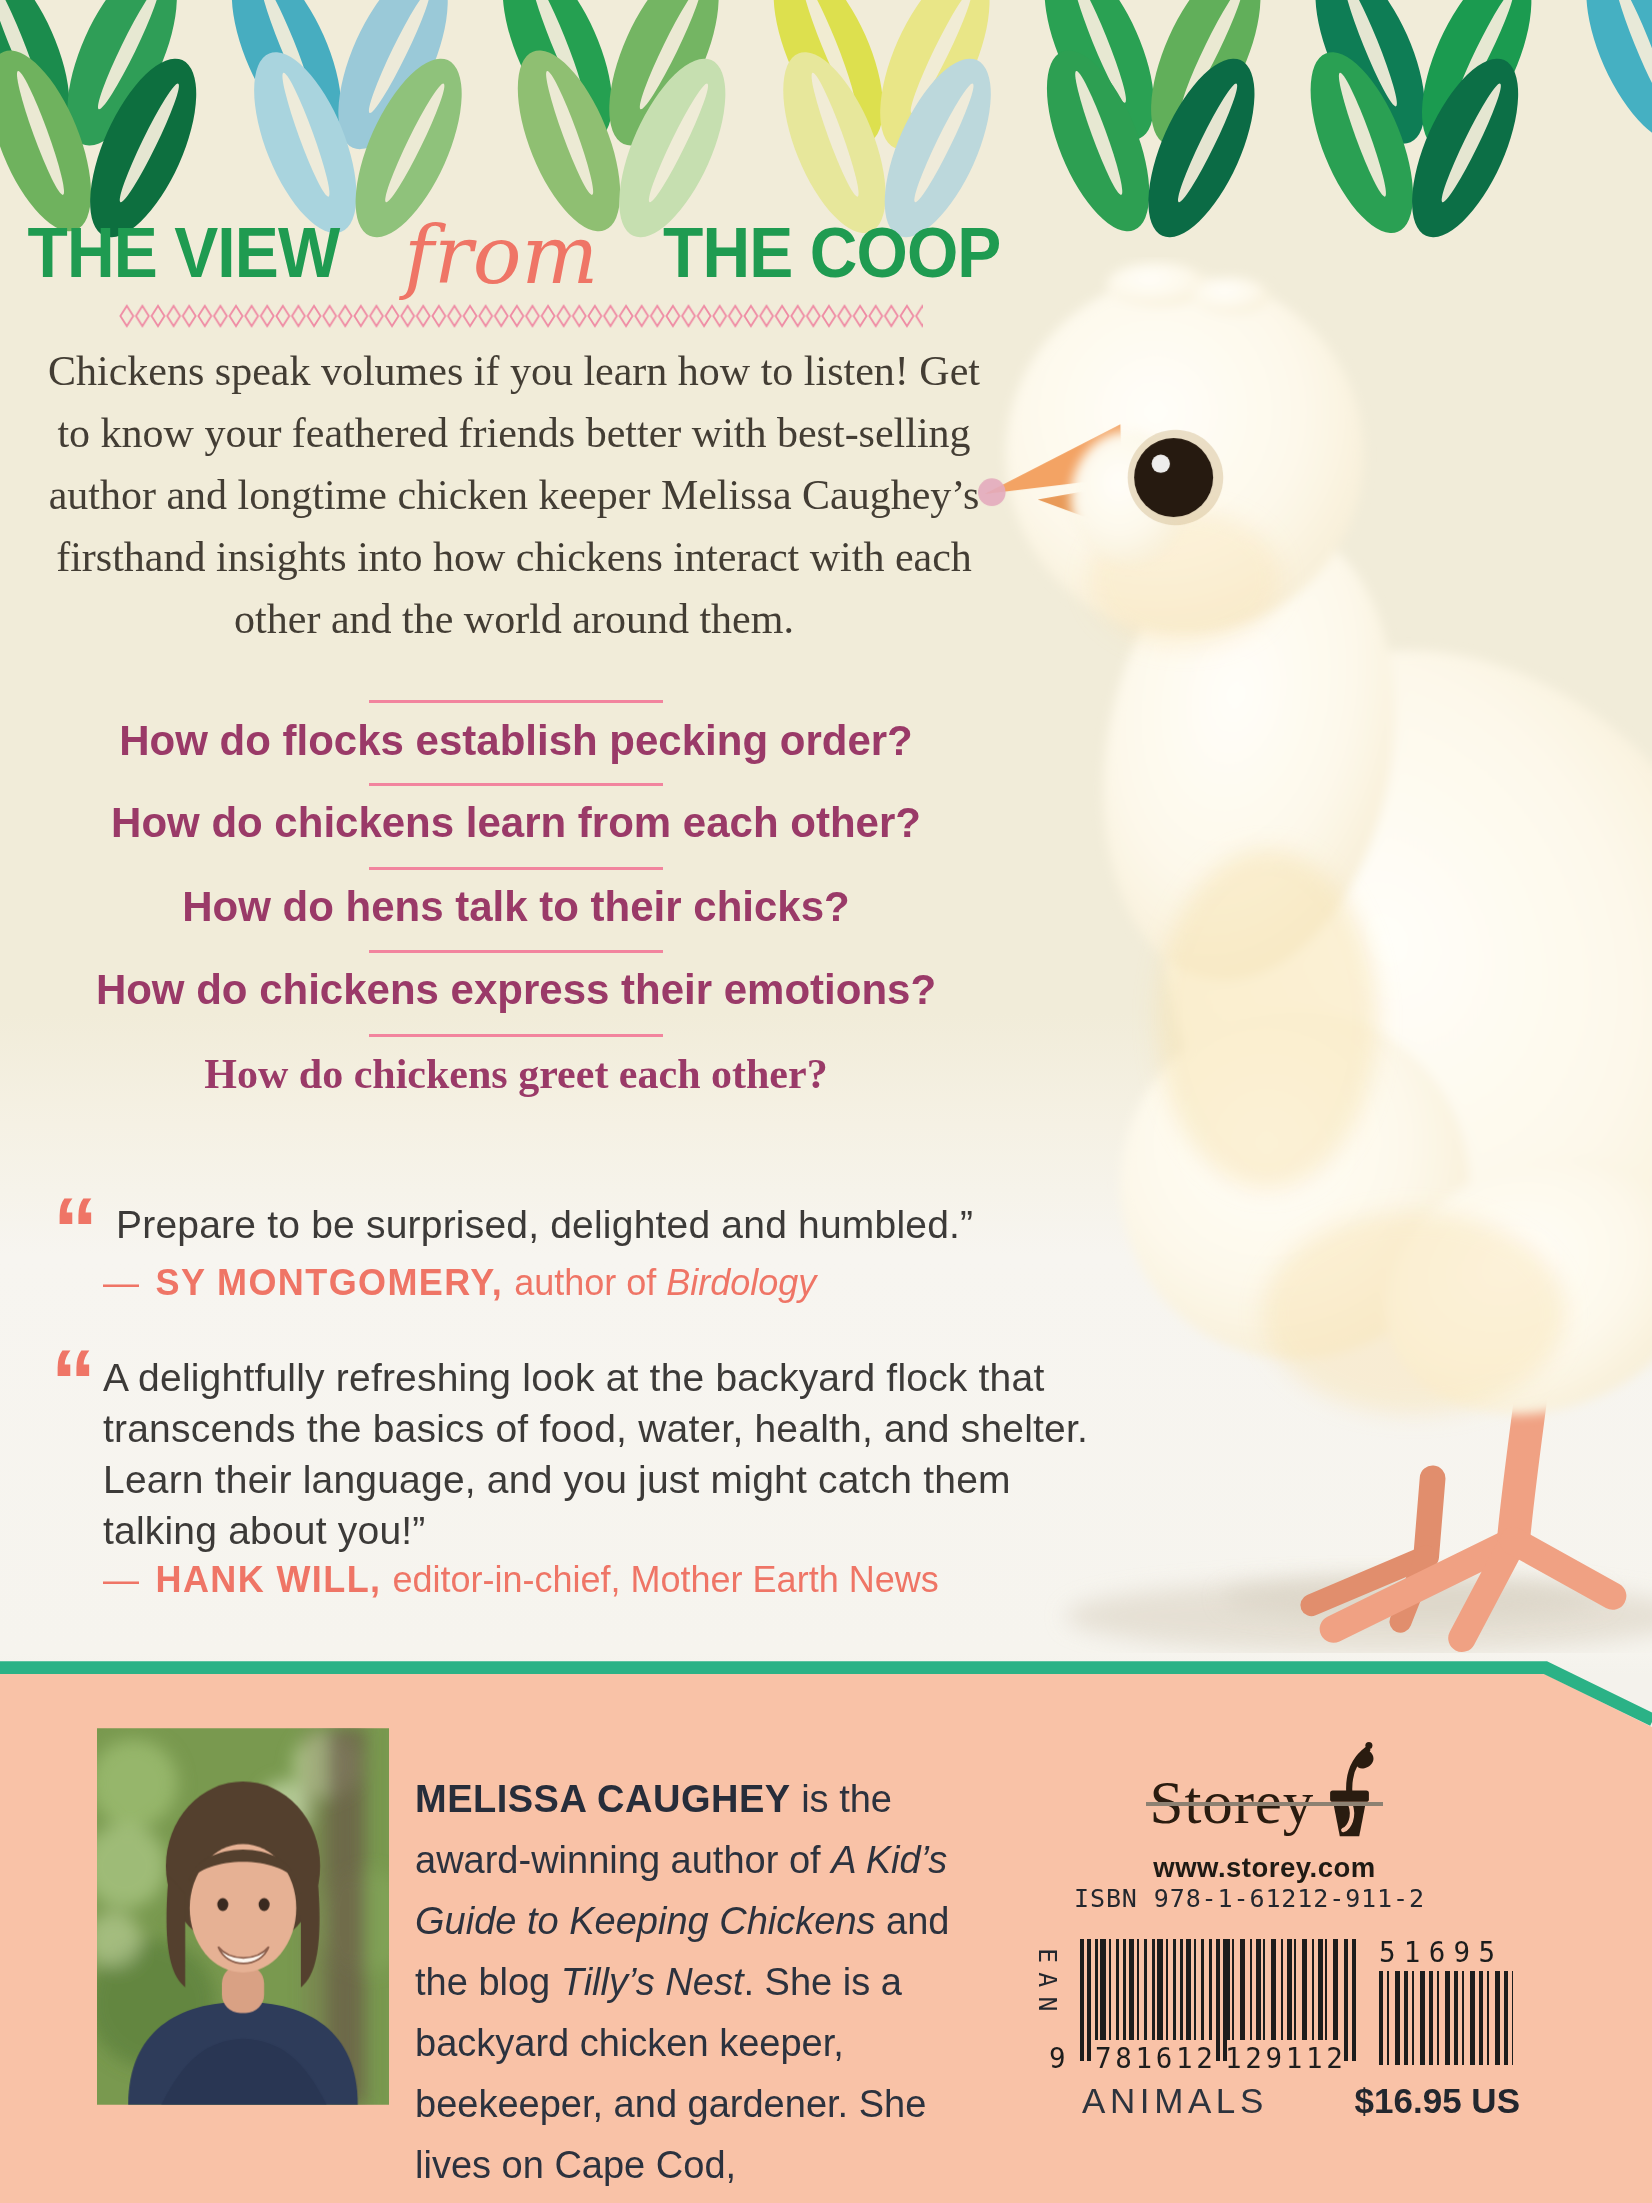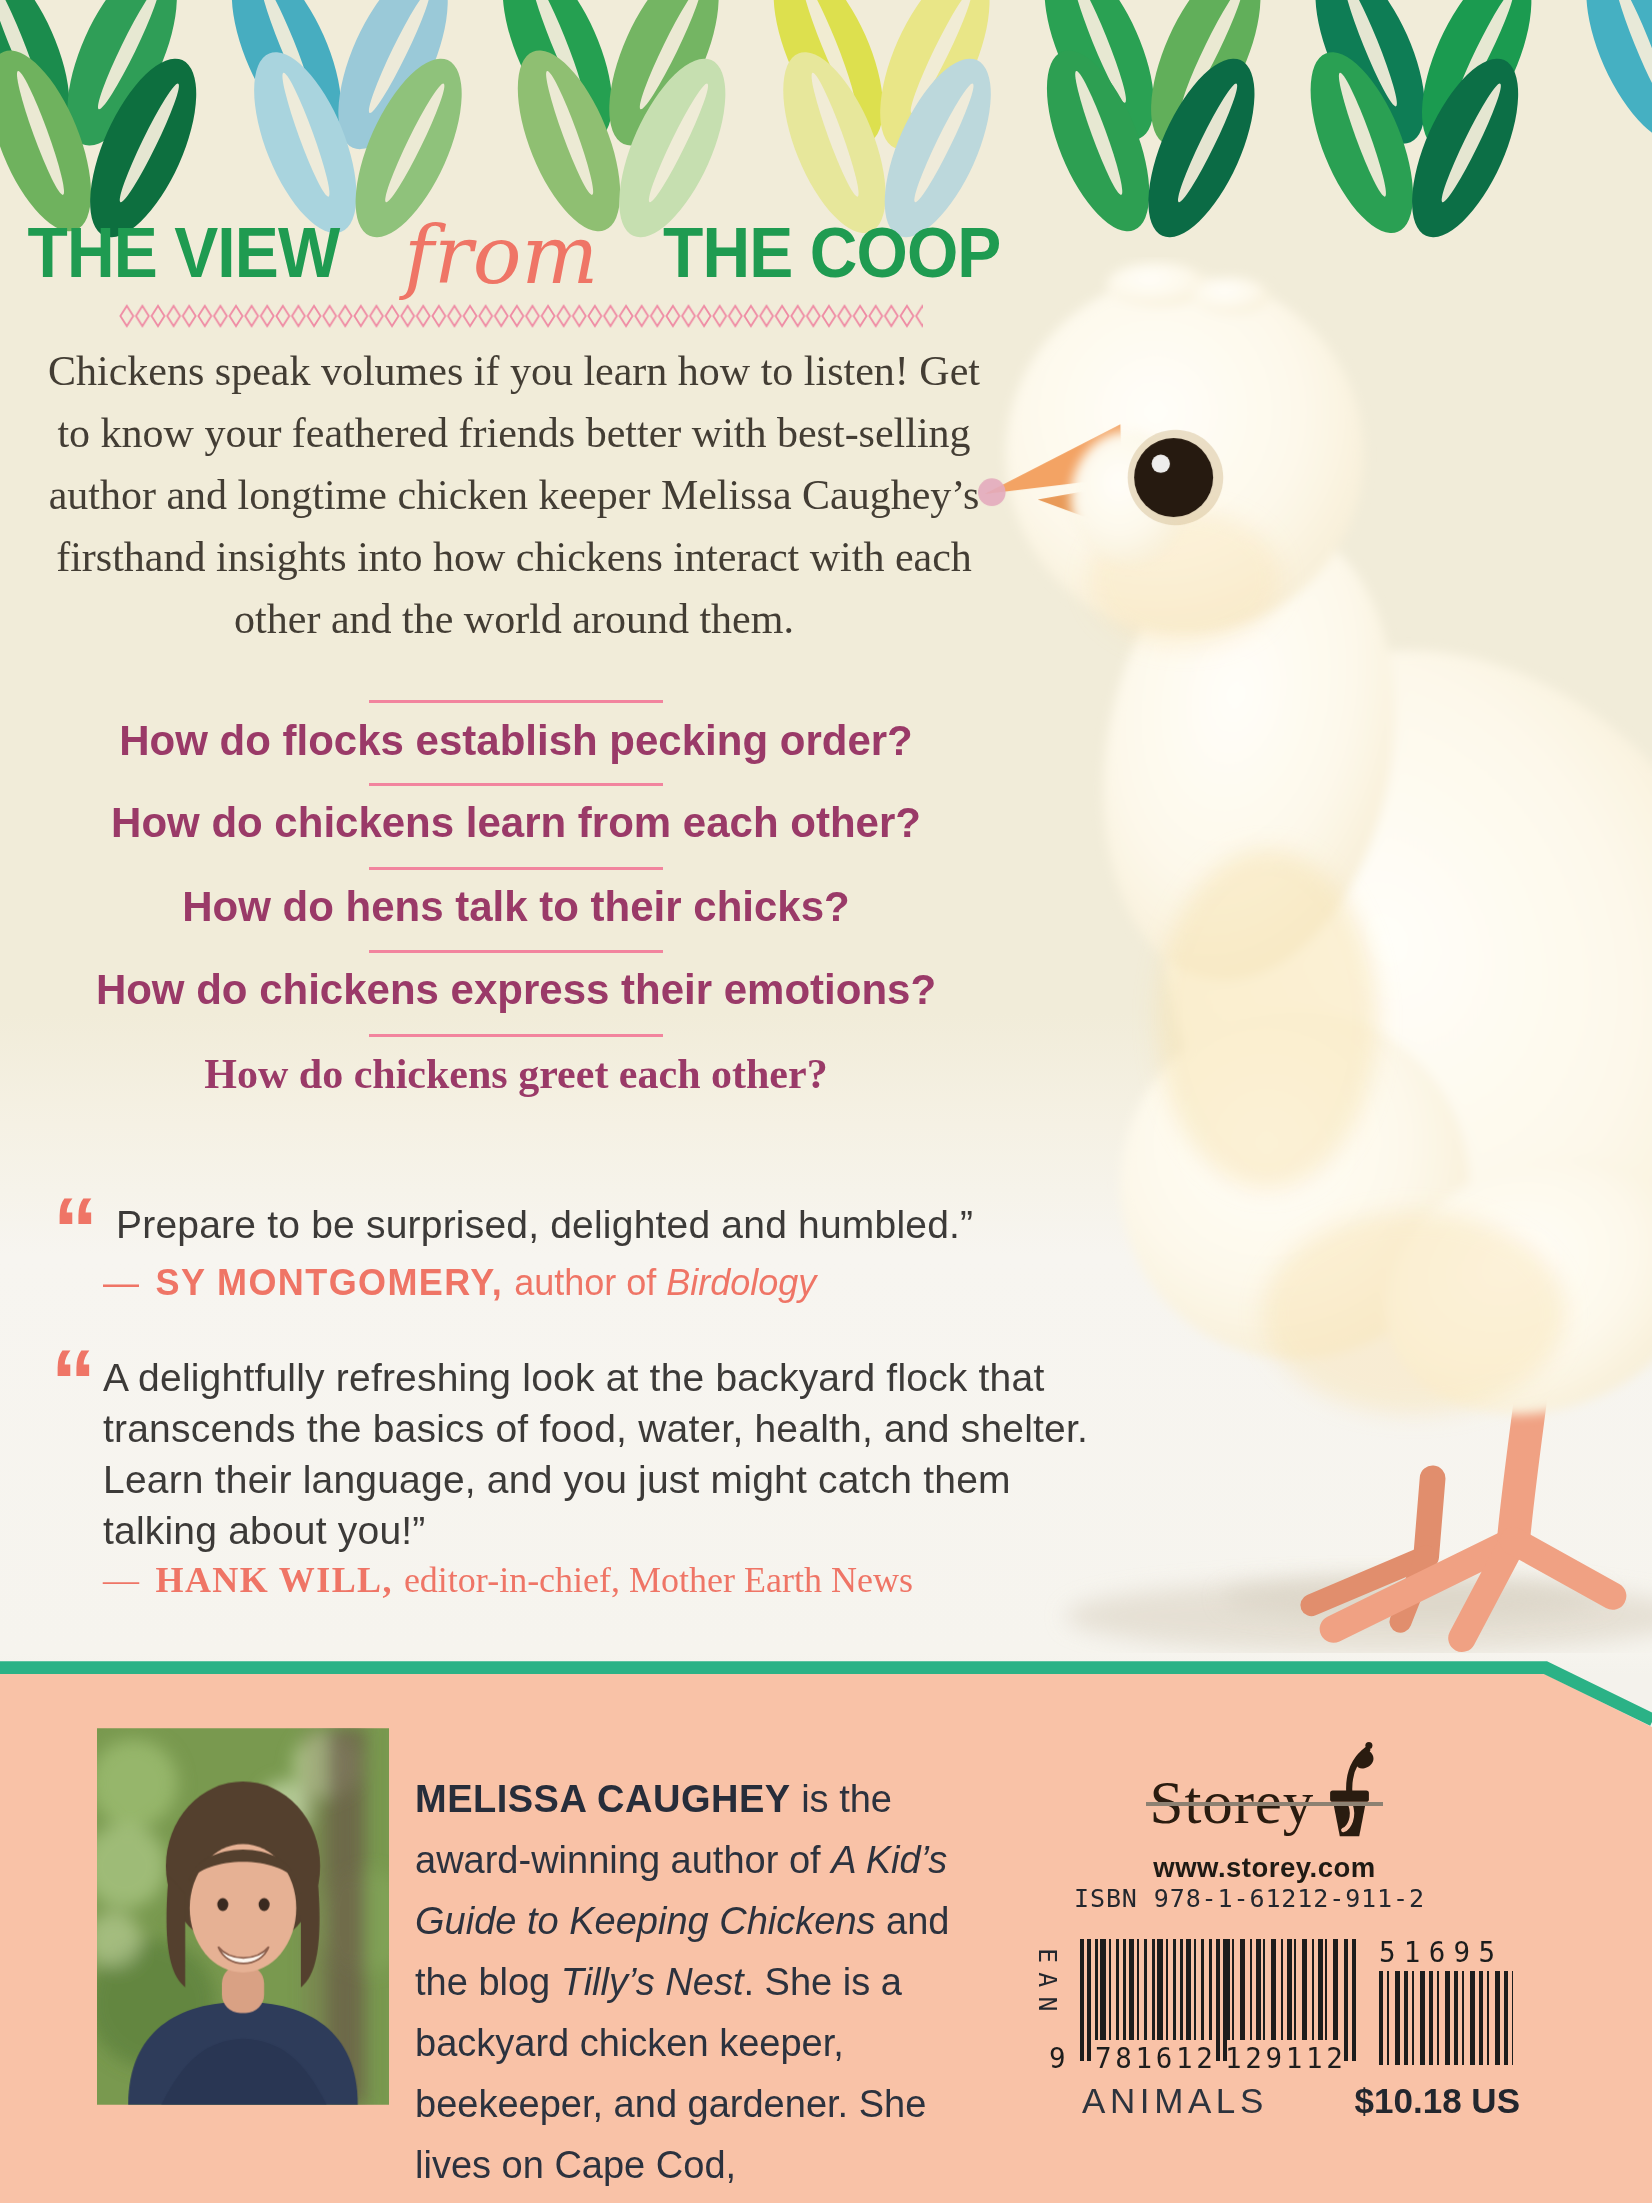--- a/index.html
+++ b/index.html
@@ -196,21 +196,21 @@
   <div class="abs question" style="top:1050px;font-family:Liberation Serif, serif;">How do chickens greet each other?</div>
 
   <div class="abs quote-mark" style="left:53px;top:1185px;">“</div>
   <div class="abs quote-text" style="left:116px;top:1199px;width:955px;">Prepare to be surprised, delighted and humbled.”</div>
   <div class="abs attr" style="left:103px;top:1262px;">
     <span class="dash">—</span><span class="name">SY MONTGOMERY,</span><span class="role">author of</span>&nbsp;<span class="work">Birdology</span>
   </div>
 
   <div class="abs quote-mark" style="left:51px;top:1337px;">“</div>
   <div class="abs quote-text" style="left:103px;top:1352px;width:992px;">A delightfully refreshing look at the backyard flock that transcends the basics of food, water, health, and shelter. Learn their language, and you just might catch them talking about you!”</div>
-  <div class="abs attr" style="left:103px;top:1559px;font-family:Liberation Serif, serif;">
+  <div class="abs attr" style="left:103px;top:1559px;">
     <span class="dash">—</span><span class="name">HANK WILL,</span><span class="role">editor-in-chief, Mother Earth News</span><span class="work"></span>
   </div>
 
   <svg class="abs bottom-svg" viewBox="0 0 1800 600" aria-hidden="true">
     <polygon points="0,23 1682,23 1800,81 1800,600 0,600" fill="#f9c2a7"></polygon>
     <path d="M0,16 L1683,16 L1800,73" stroke="#2bb286" stroke-width="14" fill="none"></path>
   </svg>
 
   <svg class="abs" style="left:97px;top:1728px;" width="292" height="377" viewBox="0 0 318 410" aria-hidden="true">
     <defs>
@@ -276,16 +276,16 @@
   <div class="abs guard" style="left:1352px;"></div>
 
   <div class="abs digits mono" style="left:1049px;top:2042px;">9</div>
   <div class="abs digits mono" style="left:1095px;top:2042px;width:118px;text-align:center;letter-spacing:3.7px;">781612</div>
   <div class="abs digits mono" style="left:1225px;top:2042px;width:116px;text-align:center;letter-spacing:3.7px;">129112</div>
 
   <div class="abs addon-digits mono">51695</div>
   <div class="abs bars-addon"></div>
 
   <div class="abs category">ANIMALS</div>
-  <div class="abs price">$10.18 US</div>
+  <div class="abs price">$16.95 US</div>
 
 </div>
 
 
 </body></html>

